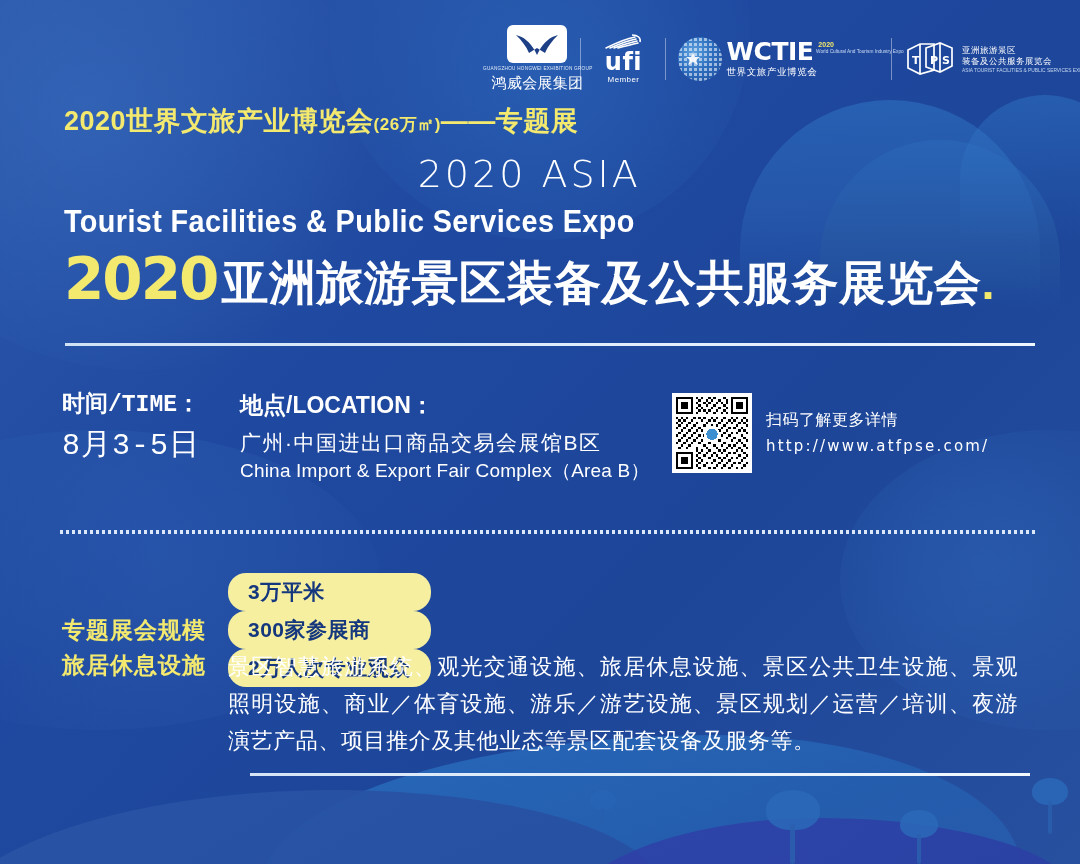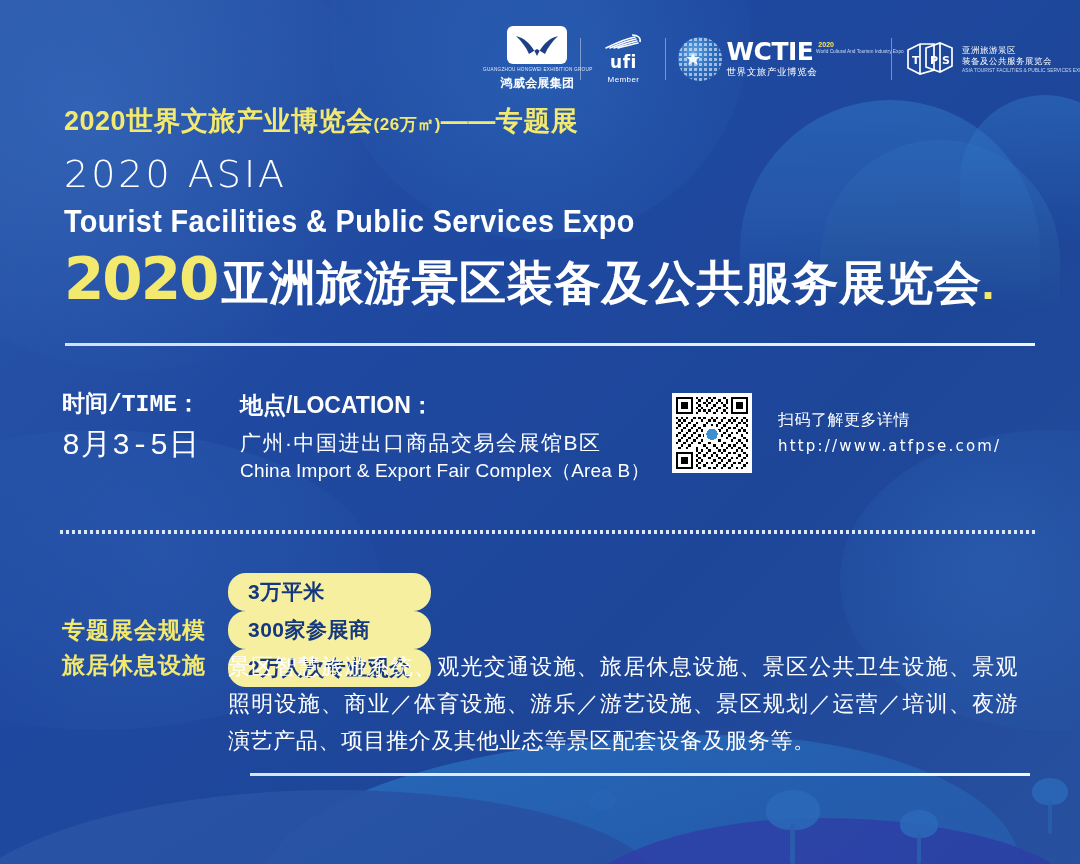--- a/index.html
+++ b/index.html
@@ -82,27 +82,27 @@
   }
   .logo-hongwei .plate{
     width:60px;height:38px;background:#fff;border-radius:6px;
     display:flex;align-items:center;justify-content:center;
   }
   .logo-hongwei .sub-en{
     font-size:3.2px;color:#dfe8f7;letter-spacing:.2px;margin-top:3px;line-height:5px;
     white-space:nowrap;transform:scale(1.45);transform-origin:center top;
   }
   .logo-hongwei .sub-cn{
-    font-size:12px;color:#fff;font-weight:bold;margin-top:3px;white-space:nowrap;
+    font-size:15px;color:#fff;font-weight:normal;margin-top:3px;white-space:nowrap;
     letter-spacing:.3px;
   }
   .logo-ufi{display:flex;flex-direction:column;align-items:center;width:60px;}
   .logo-ufi .swish{height:16px;display:block;}
   .logo-ufi .word{
-    font-size:17px;font-weight:bold;color:#fff;line-height:24px;letter-spacing:.5px;
+    font-size:24px;font-weight:bold;color:#fff;line-height:24px;letter-spacing:.5px;
     font-family:"DejaVu Sans",sans-serif;
   }
   .logo-ufi .member{font-size:8px;font-weight:normal;color:#fff;letter-spacing:.4px;margin-top:1px;}
   .logo-wctie{display:flex;align-items:center;gap:4px;}
   .globe{
     width:44px;height:44px;border-radius:50%;
     background:
       radial-gradient(circle at 35% 35%,#5fa3e0 0%,#2f6fbf 45%,#1f4f9e 100%);
     position:relative;overflow:hidden;
   }
@@ -130,21 +130,21 @@
 
   
   .headline{position:absolute;left:64px;top:104px;}
   .h-line1{
     font-size:27px;font-weight:bold;color:#f3e96f;letter-spacing:.5px;line-height:34px;
     white-space:nowrap;
   }
   .h-line1 .sup{font-size:17px;font-weight:bold;}
   .h-line2{
     font-size:38px;color:#ffffff;letter-spacing:3px;line-height:52px;font-weight:300;
-    margin-top:6px;font-family:"DejaVu Sans",sans-serif;
+    margin-top:6px;font-family:"DejaVu Sans",sans-serif;text-align:center;
   }
   .h-line3{
     font-size:31px;font-weight:bold;color:#ffffff;letter-spacing:.4px;line-height:40px;
     margin-top:2px;white-space:nowrap;
     font-family:"Liberation Sans Narrow","Liberation Sans",sans-serif;
     transform:scaleX(.93);transform-origin:left center;
   }
   .h-line4{
     display:flex;align-items:baseline;margin-top:6px;white-space:nowrap;
   }
@@ -182,21 +182,21 @@
   .col-loc{padding-top:0;}
   .loc-cn{
     font-size:21px;color:#ffffff;line-height:30px;letter-spacing:1.5px;white-space:nowrap;
     margin-top:6px;
   }
   .loc-en{
     font-size:19px;color:#ffffff;line-height:26px;letter-spacing:.2px;white-space:nowrap;
     font-weight:400;
   }
   
-  .qrwrap{position:absolute;left:672px;top:393px;display:flex;align-items:center;gap:12px;}
+  .qrwrap{position:absolute;left:672px;top:393px;display:flex;align-items:center;}
   .qrbox{
     width:80px;height:80px;background:#ffffff;padding:4px;box-sizing:border-box;
     position:relative;
   }
   .qrtext{margin-left:14px;}
   .qr-cn{font-size:16px;color:#ffffff;line-height:24px;letter-spacing:.5px;white-space:nowrap;}
   .qr-url{
     font-size:15px;color:#ffffff;line-height:24px;letter-spacing:2.2px;white-space:nowrap;
     font-family:"DejaVu Sans",sans-serif;margin-top:2px;
   }

